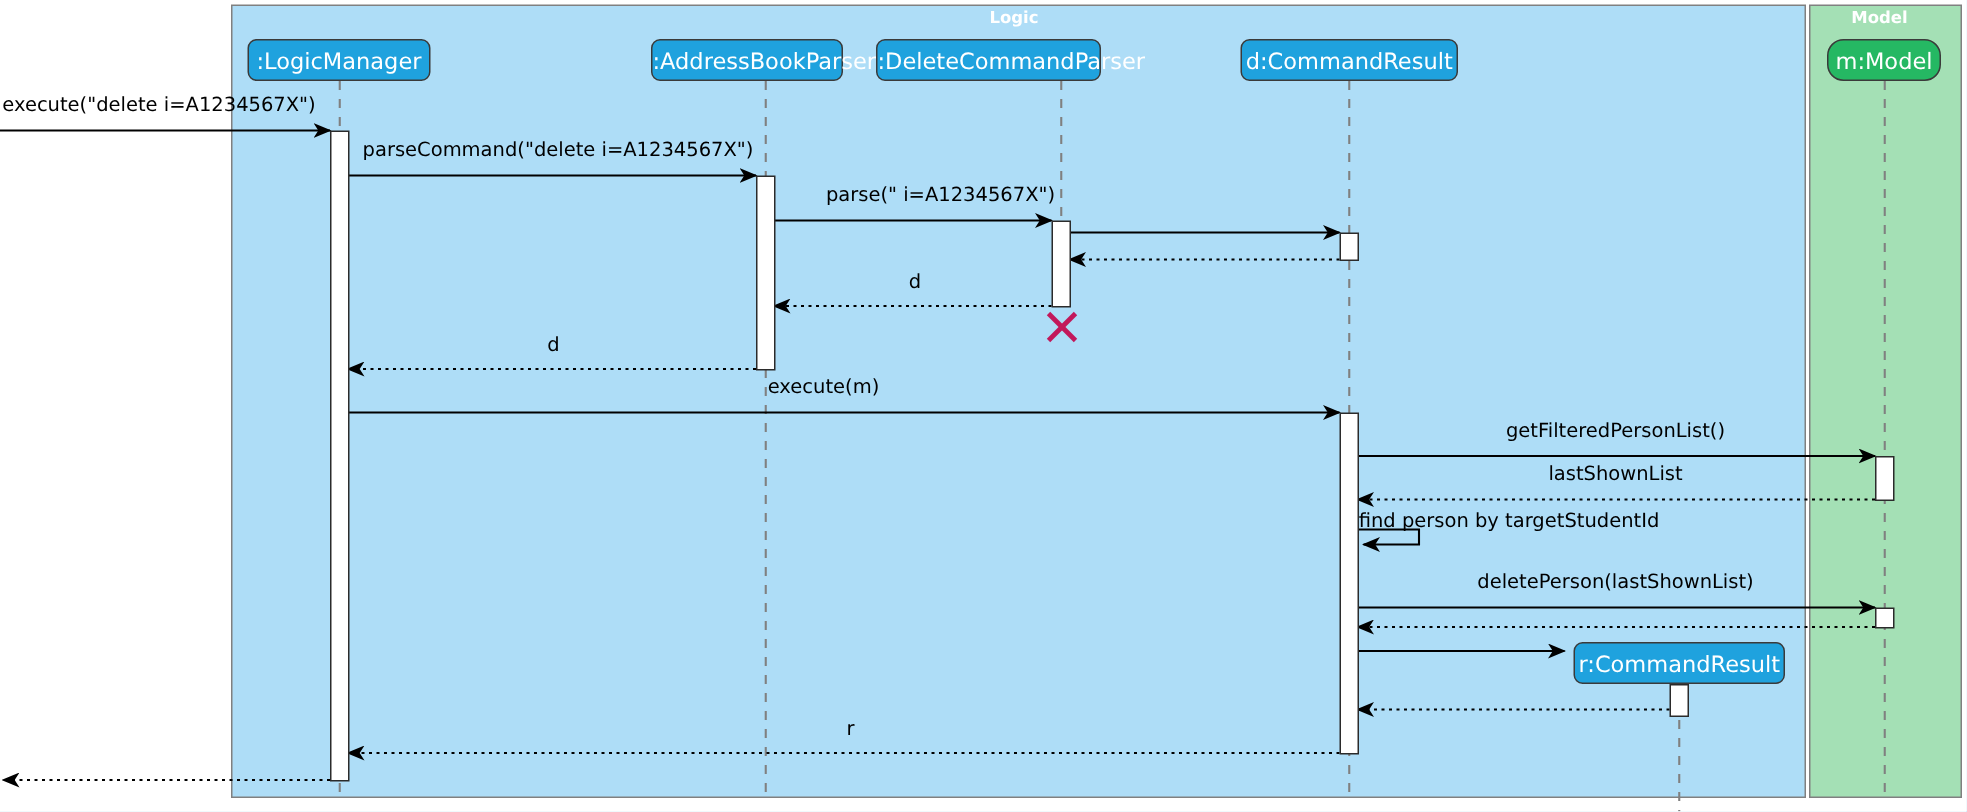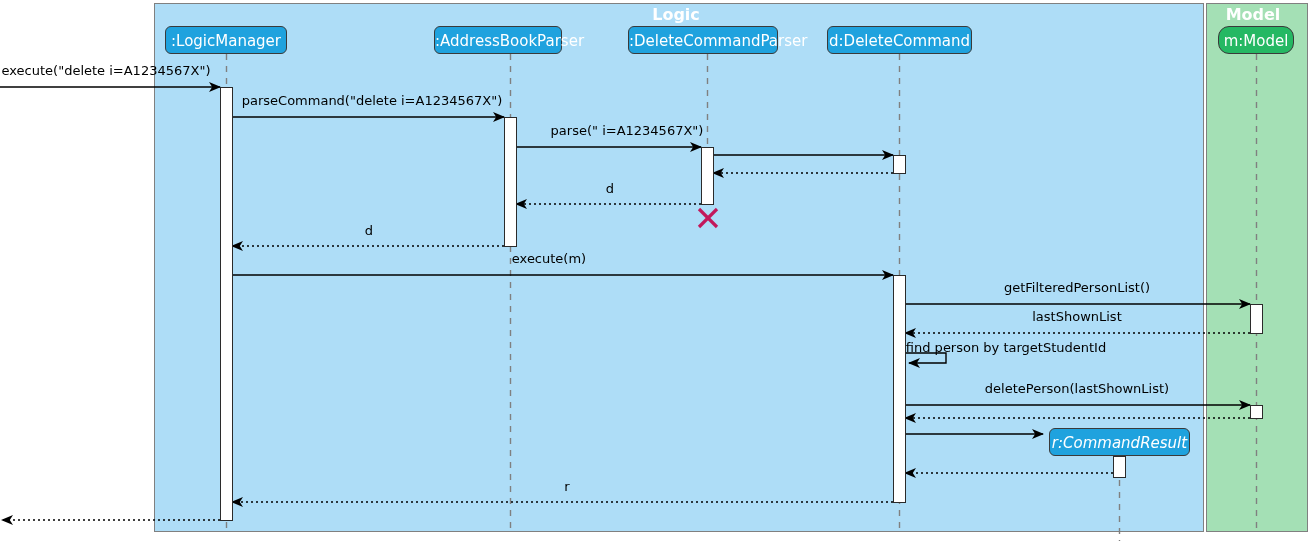--- a/index.html
+++ b/index.html
@@ -18,21 +18,21 @@
   #svg-layer {
     position: absolute;
     left: 0;
     top: 0;
     width: 1311px;
     height: 541px;
   }
   .partition-title {
     position: absolute;
     color: #ffffff;
-    font-size: 16px;
+    font-size: 11px;
     font-weight: bold;
     white-space: nowrap;
     text-align: center;
   }
   .participant {
     position: absolute;
     box-sizing: border-box;
     border-radius: 6px;
     color: #ffffff;
     font-size: 15px;
@@ -126,17 +126,17 @@
     <div class="msg-label" style="left: 390px; top: 181px; width: 440px;">d</div>
     <div class="msg-label" style="left: 149px; top: 223px; width: 440px;">d</div>
     <div class="msg-label" style="left: 329px; top: 251px; width: 440px;">execute(m)</div>
     <div class="msg-label" style="left: 857px; top: 280px; width: 440px;">getFilteredPersonList()</div>
     <div class="msg-label" style="left: 857px; top: 309px; width: 440px;">lastShownList</div>
     <div class="msg-label" style="left: 786px; top: 340px; width: 440px;">find person by targetStudentId</div>
     <div class="msg-label" style="left: 857px; top: 381px; width: 440px;">deletePerson(lastShownList)</div>
     <div class="msg-label" style="left: 347px; top: 479px; width: 440px;">r</div>
     <div class="participant logic-actor" style="left: 165px; top: 26px; width: 122px; height: 28px;">:LogicManager</div>
     <div class="participant logic-actor" style="left: 434px; top: 26px; width: 128px; height: 28px;">:AddressBookParser</div>
-    <div class="participant logic-actor" style="left: 628px; top: 26px; width: 150px; height: 28px;">:DeleteCommandParser</div>
-    <div class="participant logic-actor" style="left: 827px; top: 26px; width: 145px; height: 28px;">d:DeleteCommand</div>
-    <div class="participant logic-actor" style="left: 1049px; top: 428px; width: 141px; height: 28px; font-style: italic;">r:CommandResult</div>
+    <div class="participant logic-actor" style="left: 584px; top: 26px; width: 150px; height: 28px;">:DeleteCommandParser</div>
+    <div class="participant logic-actor" style="left: 827px; top: 26px; width: 145px; height: 28px;">d:CommandResult</div>
+    <div class="participant logic-actor" style="left: 1049px; top: 428px; width: 141px; height: 28px;">r:CommandResult</div>
     <div class="participant model-actor" style="left: 1218px; top: 26px; width: 76px; height: 28px;">m:Model</div>
   </div>
 
 </body></html>

